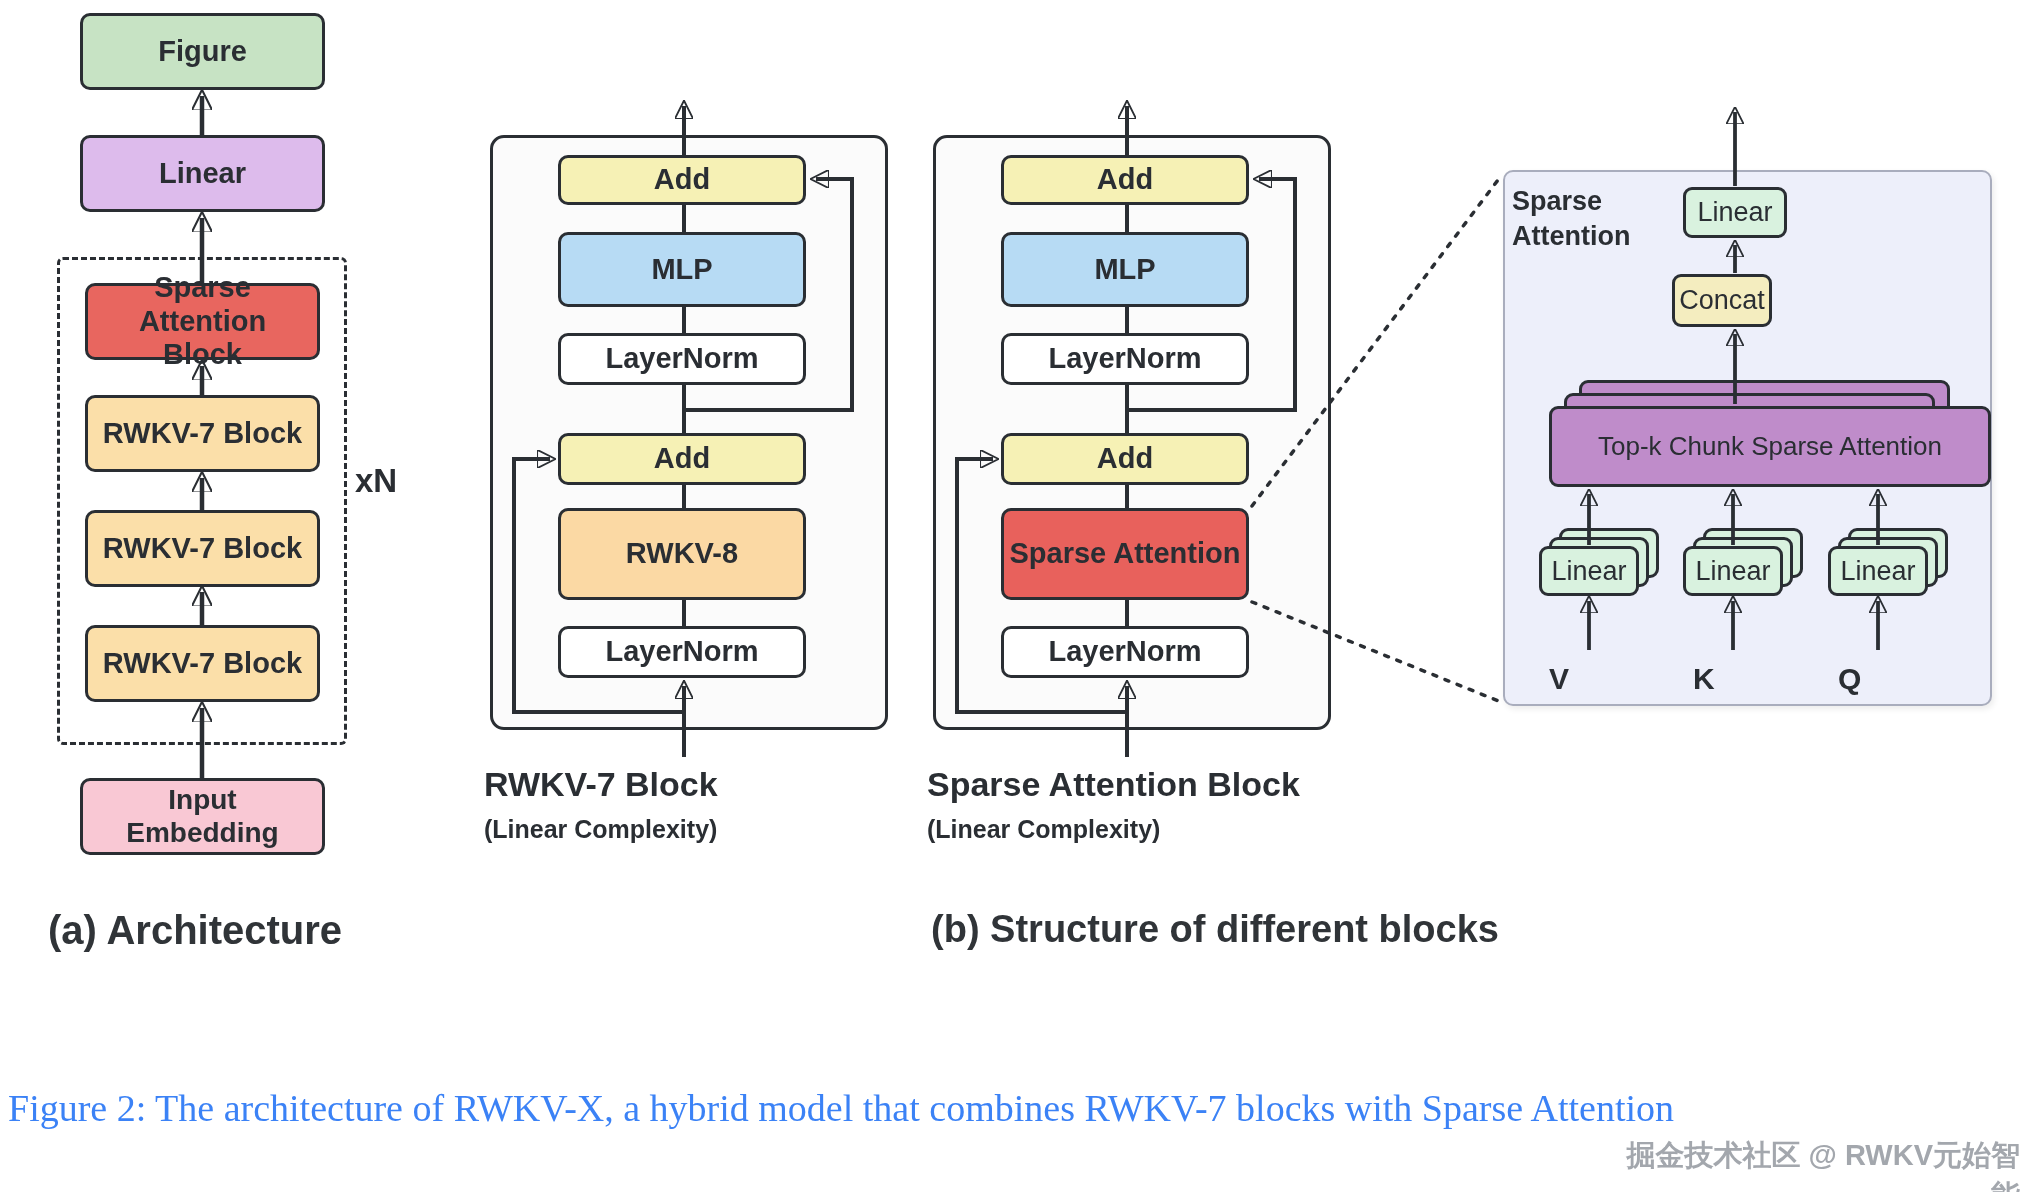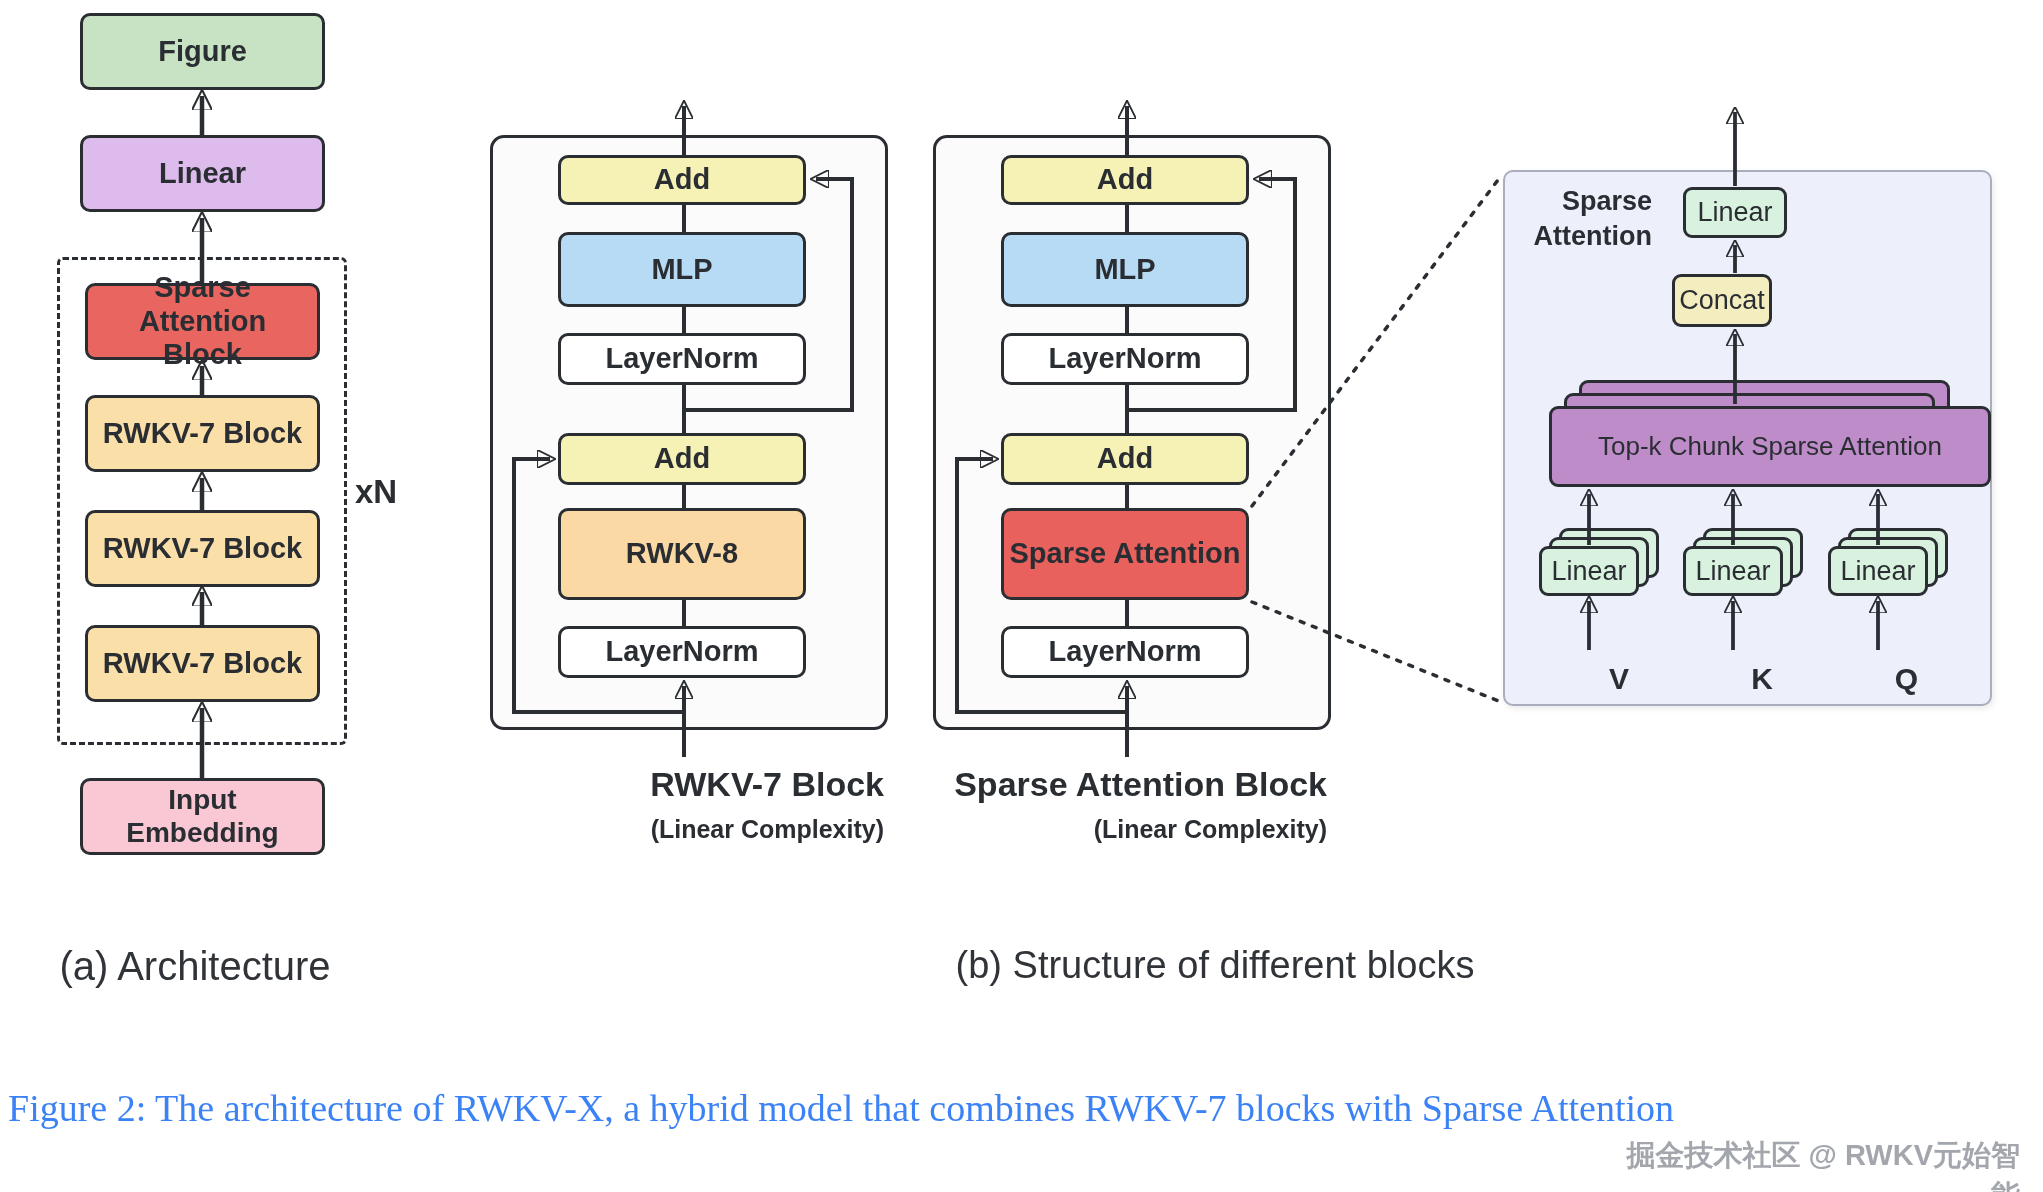--- a/index.html
+++ b/index.html
@@ -10,22 +10,22 @@
   .box{position:absolute;display:flex;flex-direction:column;align-items:center;justify-content:center;
        border:3.5px solid #2a2e33;border-radius:10px;font-weight:bold;font-size:29px;
        text-align:center;line-height:1.15;box-sizing:border-box;}
   .outer{position:absolute;border:3.5px solid #2a2e33;border-radius:14px;background:#fbfbfb;box-sizing:border-box;}
   .dashed{position:absolute;border:3.5px dashed #2a2e33;border-radius:6px;box-sizing:border-box;}
   .panel{position:absolute;background:var(--panel_bg);border:2px solid var(--panel_border);
          border-radius:10px;box-sizing:border-box;box-shadow:2px 3px 6px rgba(0,0,0,.08);}
   .pbox{position:absolute;display:flex;align-items:center;justify-content:center;
         border:3px solid #2a2e33;border-radius:9px;font-size:27px;font-weight:normal;
         box-sizing:border-box;text-align:center;}
-  .caption-ab{position:absolute;font-weight:normal;font-size:40px;color:#303438;margin-top:36px;}
-  .blklbl{position:absolute;font-weight:bold;text-align:right;}
+  .caption-ab{position:absolute;font-weight:bold;font-size:40px;color:#303438;}
+  .blklbl{position:absolute;font-weight:bold;text-align:left;}
   .figcap{position:absolute;font-family:"Liberation Serif",serif;font-size:38px;color:#3b82f6;
           line-height:56px;white-space:nowrap;}
   .watermark{position:absolute;font-size:29px;font-weight:600;color:#a3a7ad;text-align:right;}
   svg line,svg path{stroke:#2a2e33;fill:none;}
   .soft{background:var(--softmax)}
   .lpur{background:var(--linear_purple)}
   .bred{background:var(--block_red)}
   .borg{background:var(--block_orange)}
   .bpink{background:var(--input_pink)}
   .byel{background:var(--add_yellow)}
@@ -117,21 +117,21 @@
   <div class="box borg z3" style="left:85px;top:510px;width:235px;height:77px;">
     <span>RWKV-7 Block</span>
   </div>
   <div class="box borg z3" style="left:85px;top:625px;width:235px;height:77px;">
     <span>RWKV-7 Block</span>
   </div>
   <div class="box bpink z3" style="left:80px;top:778px;width:245px;height:77px;font-size:28px;">
     <span>Input</span>
     <span>Embedding</span>
   </div>
-  <div class="blklbl z3" style="left:355px;top:462px;width:70px;font-size:33px;text-align:left;margin-top:11px;">xN</div>
+  <div class="blklbl z3" style="left:355px;top:462px;width:70px;font-size:33px;text-align:left;">xN</div>
   <div class="caption-ab z3" style="left:30px;top:908px;width:330px;text-align:center;">(a) Architecture</div>
 
   <div class="box byel z3" style="left:558px;top:155px;width:248px;height:50px;">
     <span>Add</span>
   </div>
   <div class="box bblu z3" style="left:558px;top:232px;width:248px;height:75px;">
     <span>MLP</span>
   </div>
   <div class="box bwht z3" style="left:558px;top:333px;width:248px;height:52px;">
     <span>LayerNorm</span>

